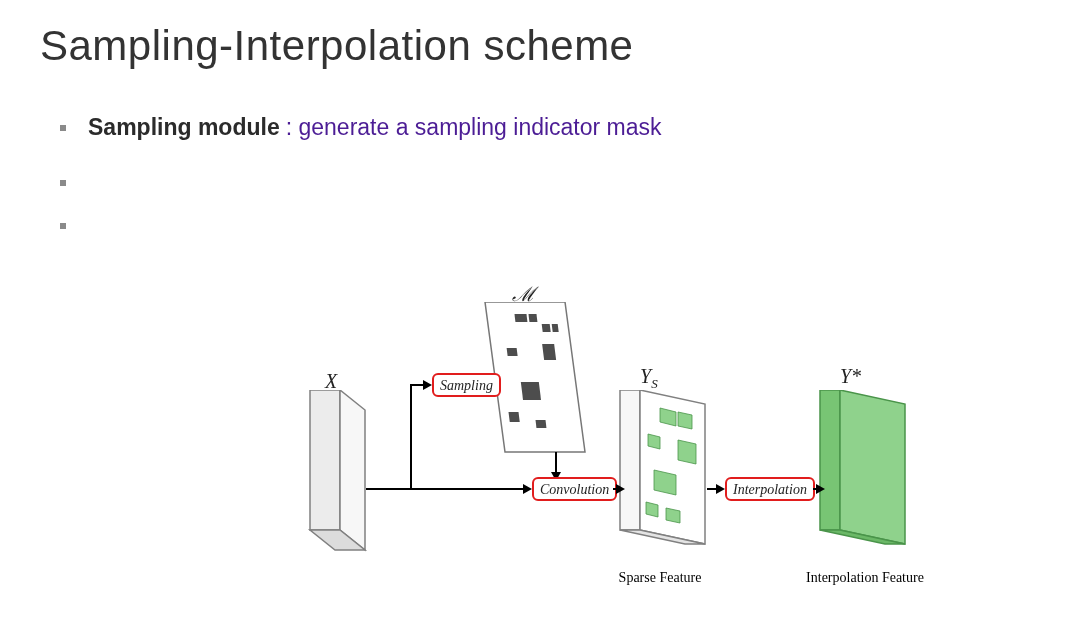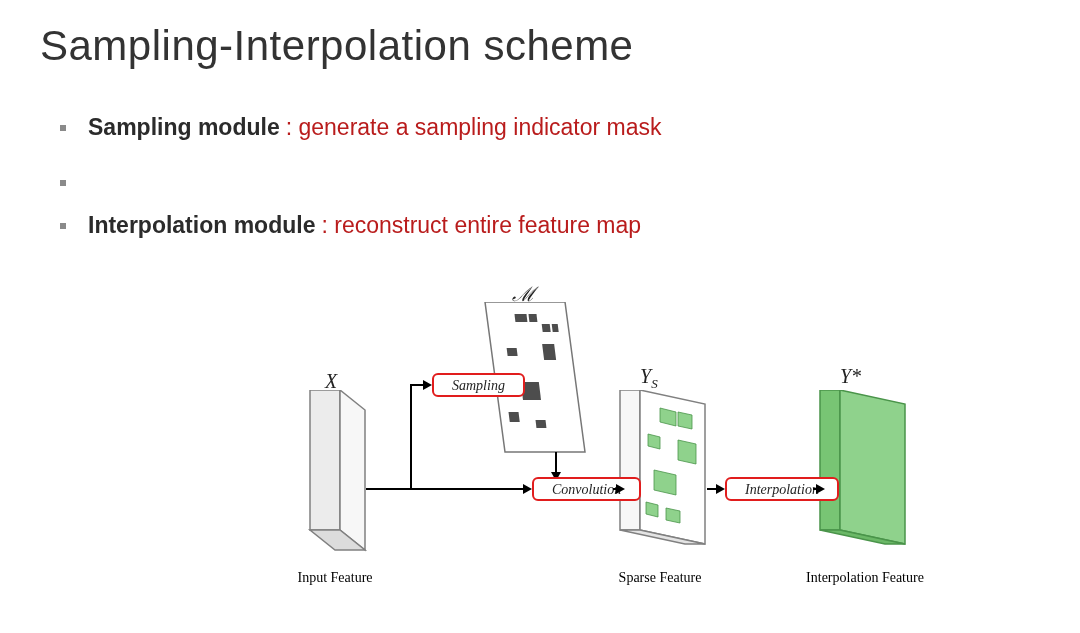--- a/index.html
+++ b/index.html
@@ -34,21 +34,21 @@
     line-height: 1.35;
   }
   .bullet .square {
     width: 6px; height: 6px;
     background: #8a8a8a;
     margin-top: 13px;
     margin-right: 22px;
     flex: 0 0 6px;
   }
   .bullet .label { color: #2b2b2b; font-weight: 700; margin-right: 6px;}
-  .bullet .desc { color: #b91c1c; }
+  .bullet .desc { color: #4c1d95; }
   .diagram {
     position: absolute;
     left: 250px; top: 290px;
     width: 800px; height: 320px;
   }
   .layer { position: absolute; }
 
   
   .block-caption {
     position: absolute;
@@ -68,21 +68,21 @@
   .red-box {
     position: absolute;
     border: 2px solid #e11d1d;
     border-radius: 6px;
     background: #ffffff;
     text-align: center;
     font-family: Georgia, 'Times New Roman', serif;
     font-style: italic;
     font-size: 14px;
     line-height: 22px;
-    padding: 0 18px;
+    padding: 0 6px;
     height: 24px;
   }
   .arrow-line {
     position: absolute;
     background: #000;
     height: 1.5px;
   }
   .arrow-line-v {
     position: absolute;
     background: #000;
@@ -115,41 +115,37 @@
       <div class="square"></div>
       <div>
         <span class="label">Sampling module</span><span class="desc">: generate a sampling indicator mask</span>
       </div>
     </div>
     <div class="bullet">
       <div class="square"></div>
     </div>
     <div class="bullet">
       <div class="square"></div>
-      <div>
-        <span class="label">Interpolation module</span><span class="desc">: reconstruct entire feature map</span>
-      </div>
     </div>
   </div>
 
   <div class="diagram">
 
     <div class="top-label" style="left:75px; top:80px;">X</div>
     <div class="top-label" style="left:262px; top:-10px;">ℳ</div>
     <div class="top-label" style="left:390px; top:75px;" id="ys-label">Y<span style="font-size:0.65em;font-style:italic;vertical-align:sub">S</span></div>
     <div class="top-label" style="left:590px; top:75px;">Y*</div>
 
     <div class="layer" style="left:40px; top:100px; width:100px; height:180px;">
       <svg width="100" height="180">
         <polygon points="20,0 50,0 50,140 20,140" fill="#ececec" stroke="#808080" stroke-width="1.5"></polygon>
         <polygon points="50,0 75,20 75,160 50,140" fill="#f7f7f7" stroke="#808080" stroke-width="1.5"></polygon>
         <polygon points="20,140 50,140 75,160 45,160" fill="#dcdcdc" stroke="#808080" stroke-width="1.5"></polygon>
       </svg>
     </div>
-    <div class="block-caption" style="left:20px; top:280px; width:130px;">Input Feature</div>
 
     <div class="layer" style="left:225px; top:12px; width:120px; height:160px;">
       <svg width="120" height="160">
         <polygon points="10,0 90,0 110,150 30,150" fill="#ffffff" stroke="#777" stroke-width="1.5"></polygon>
 
         <g fill="#4d4d4d">
           <rect x="38" y="12" width="12" height="8" transform="skewX(7)"></rect>
           <rect x="52" y="12" width="8" height="8" transform="skewX(7)"></rect>
           <rect x="64" y="22" width="8" height="8" transform="skewX(7)"></rect>
           <rect x="74" y="22" width="6" height="8" transform="skewX(7)"></rect>

